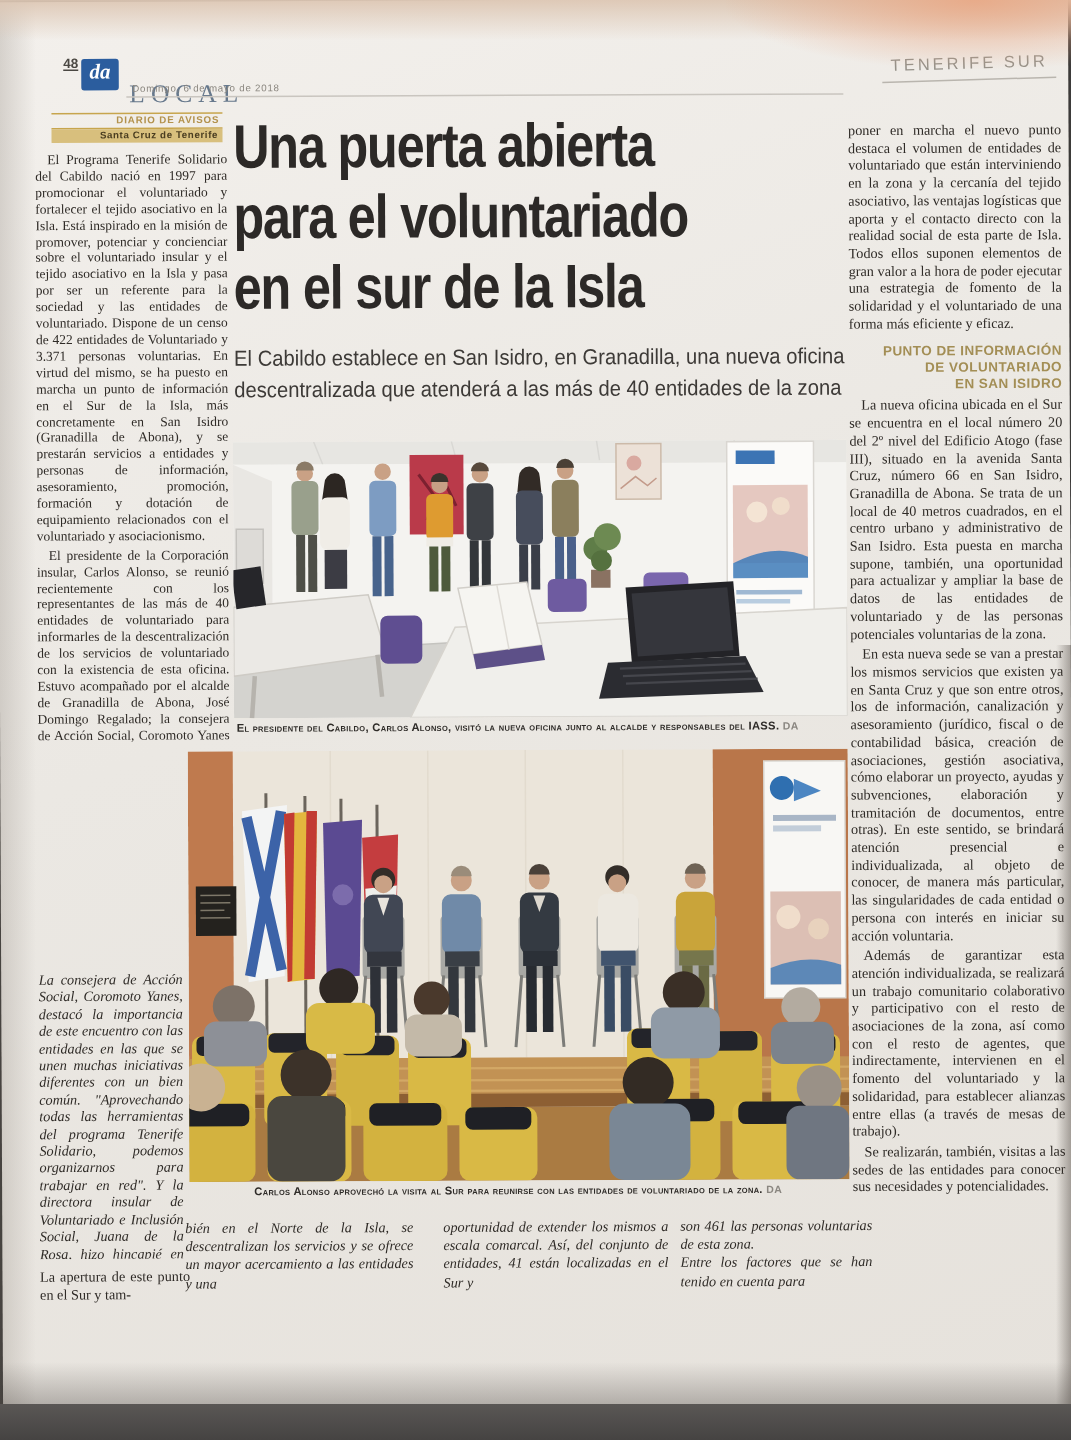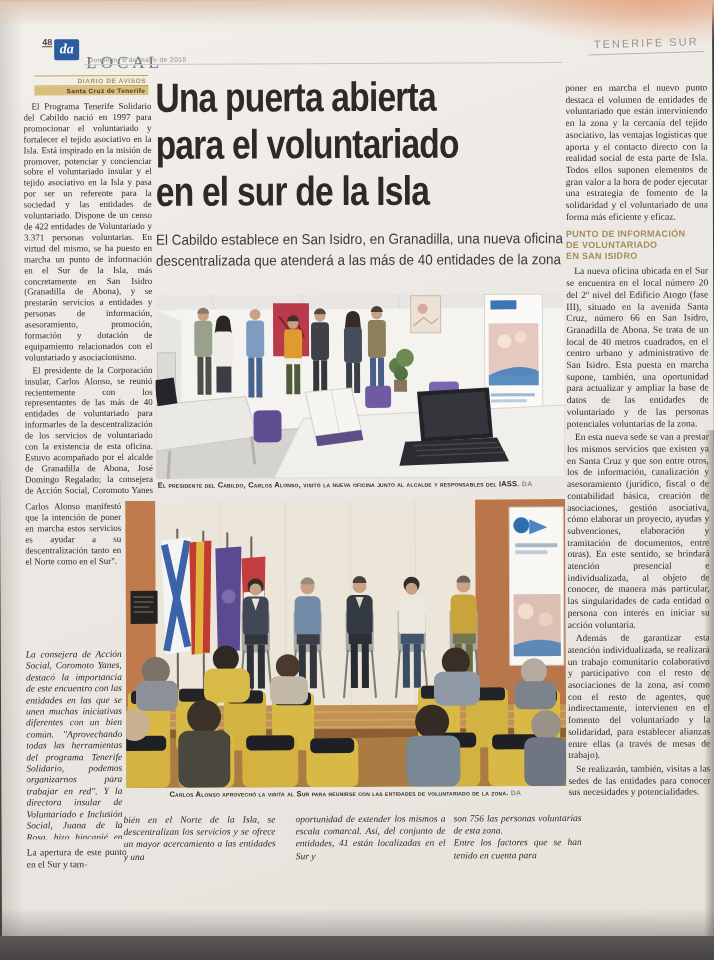--- a/index.html
+++ b/index.html
@@ -42,22 +42,22 @@
   
   .bodycol{font-size:9px;line-height:10.9px;color:#2f2b27;text-align:justify;overflow:hidden;}
   .bodycol p{margin:0 0 2px 0;text-indent:8px;}
   .bodycol p.noindent{text-indent:0;}
   .italic{font-style:italic;}
   .col-left-a{left:25px;top:100px;width:128px;height:396px;}
   .col-left-b1{left:25px;top:500px;width:96px;height:100px;}
   .col-left-b2{left:25px;top:648px;width:96px;height:190px;font-size:9.5px;line-height:11.4px;}
   .col-left-c{left:25px;top:845px;width:100px;height:44px;font-size:9.5px;line-height:12px;}
   .col-right{left:567px;top:84px;width:142px;height:790px;font-size:9.5px;line-height:11.7px;}
-  .section-header{font:bold 9px "Liberation Sans",sans-serif;color:#a38e55;
-    line-height:11px;letter-spacing:.3px;margin:6px 16px 4px 0;white-space:pre-line;}
+  .section-header{font:bold 9px "Liberation Sans",sans-serif;color:#a38e55;text-align:right;
+    line-height:11px;letter-spacing:.3px;margin:6px 0 4px 0;white-space:pre-line;}
   .pre{white-space:pre-line;}
   
   .photo1{left:156px;top:294px;width:409px;height:184px;}
   .photo2{left:125px;top:500px;width:440px;height:287px;}
   .photo1 svg,.photo2 svg{display:block;width:100%;height:100%;}
   .caption{font:bold 7.5px "Liberation Sans",sans-serif;font-variant:small-caps;
     color:#2e2b28;text-align:center;letter-spacing:.2px;}
   .caption .credit{color:#8a8680;font-variant:normal;font-size:7px;}
   .caption1{left:120px;top:480px;width:450px;}
   .caption2{left:118px;top:789px;width:452px;}
@@ -103,23 +103,20 @@
     <div class="headline-line">en el sur de la Isla</div>
   </div>
   <div class="abs subheadline">
     <div>El Cabildo establece en San Isidro, en Granadilla, una nueva oficina</div>
     <div>descentralizada que atenderá a las más de 40 entidades de la zona</div>
   </div>
 
   <div class="abs bodycol col-left-a">
     <p>El Programa Tenerife Solidario del Cabildo nació en 1997 para promocionar el voluntariado y fortalecer el tejido asociativo en la Isla. Está inspirado en la misión de promover, potenciar y concienciar sobre el voluntariado insular y el tejido asociativo en la Isla y pasa por ser un referente para la sociedad y las entidades de voluntariado. Dispone de un censo de 422 entidades de Voluntariado y 3.371 personas voluntarias. En virtud del mismo, se ha puesto en marcha un punto de información en el Sur de la Isla, más concretamente en San Isidro (Granadilla de Abona), y se prestarán servicios a entidades y personas de información, asesoramiento, promoción, formación y dotación de equipamiento relacionados con el voluntariado y asociacionismo.</p>
     <p>El presidente de la Corporación insular, Carlos Alonso, se reunió recientemente con los representantes de las más de 40 entidades de voluntariado para informarles de la descentralización de los servicios de voluntariado con la existencia de esta oficina. Estuvo acompañado por el alcalde de Granadilla de Abona, José Domingo Regalado; la consejera de Acción Social, Coromoto Yanes y la directora insular de Voluntariado e Inclusión Social, Juana la Rosa.</p>
-  </div>
-  <div class="abs bodycol col-left-b1">
-    <p class="noindent">Carlos Alonso manifestó que la intención de poner en marcha estos servicios es ayudar a su descentralización tanto en el Norte como en el Sur".</p>
   </div>
   <div class="abs bodycol col-left-b2 italic">
     <p class="noindent">La consejera de Acción Social, Coromoto Yanes, destacó la importancia de este encuentro con las entidades en las que se unen muchas iniciativas diferentes con un bien común. "Aprovechando todas las herramientas del programa Tenerife Solidario, podemos organizarnos para trabajar en red". Y la directora insular de Voluntariado e Inclusión Social, Juana de la Rosa, hizo hincapié en que "el ser referente en materia de voluntariado a nivel insular es para estar".</p>
   </div>
   <div class="abs bodycol col-left-c">
     <p class="noindent">La apertura de este punto en el Sur y tam-</p>
   </div>
 
   <div class="abs bodycol col-right">
     <p class="noindent">poner en marcha el nuevo punto destaca el volumen de entidades de voluntariado que están interviniendo en la zona y la cercanía del tejido asociativo, las ventajas logísticas que aporta y el contacto directo con la realidad social de esta parte de Isla. Todos ellos suponen elementos de gran valor a la hora de poder ejecutar una estrategia de fomento de la solidaridad y el voluntariado de una forma más eficiente y eficaz.</p>
@@ -369,21 +366,21 @@
       </g>
     </svg>
   </div>
   <div class="abs caption caption2">
     <span>Carlos Alonso aprovechó la visita al Sur para reunirse con las entidades de voluntariado de la zona.</span>
     <span class="credit">DA</span>
   </div>
 
   <div class="abs bcol bcol1">bién en el Norte de la Isla, se descentralizan los servicios y se ofrece un mayor acercamiento a las entidades y una</div>
   <div class="abs bcol bcol2">oportunidad de extender los mismos a escala comarcal. Así, del conjunto de entidades, 41 están localizadas en el Sur y</div>
-  <div class="abs bcol bcol3 pre">son 756 las personas voluntarias de esta zona.
+  <div class="abs bcol bcol3 pre">son 461 las personas voluntarias de esta zona.
 Entre los factores que se han tenido en cuenta para</div>
 
 </div>
 
 <div class="abs ambient-left"></div>
 <div class="abs ambient-top"></div>
 <div class="abs ambient-top-right"></div>
 <div class="abs ambient-right"></div>
 <div class="abs ambient-bottom-fade"></div>
 <div class="abs table-surface"></div>

